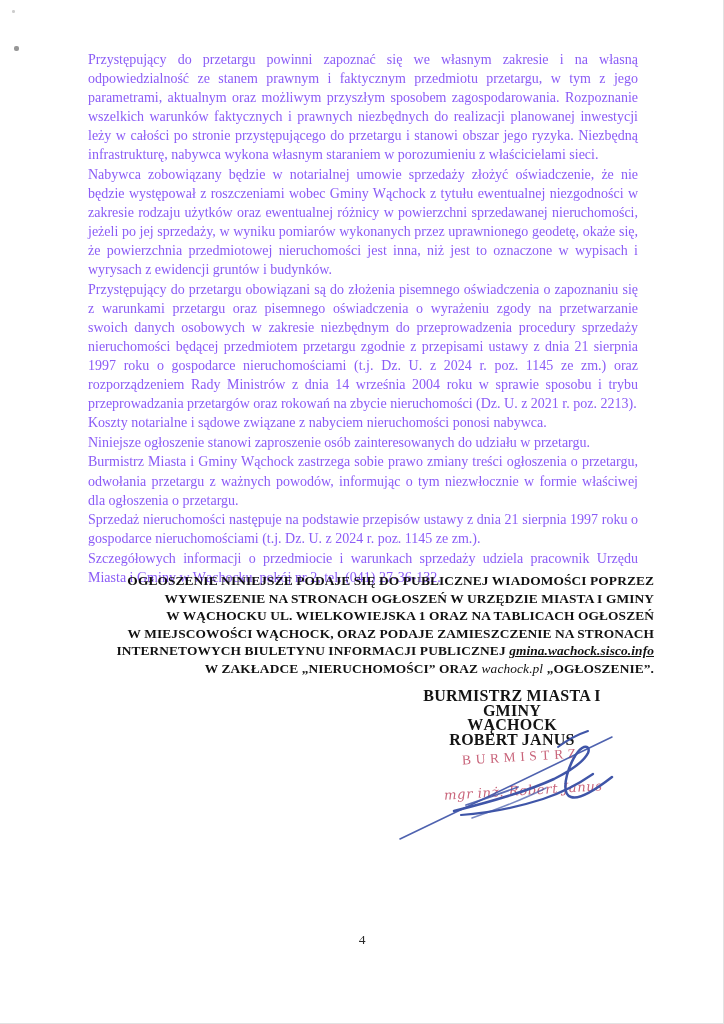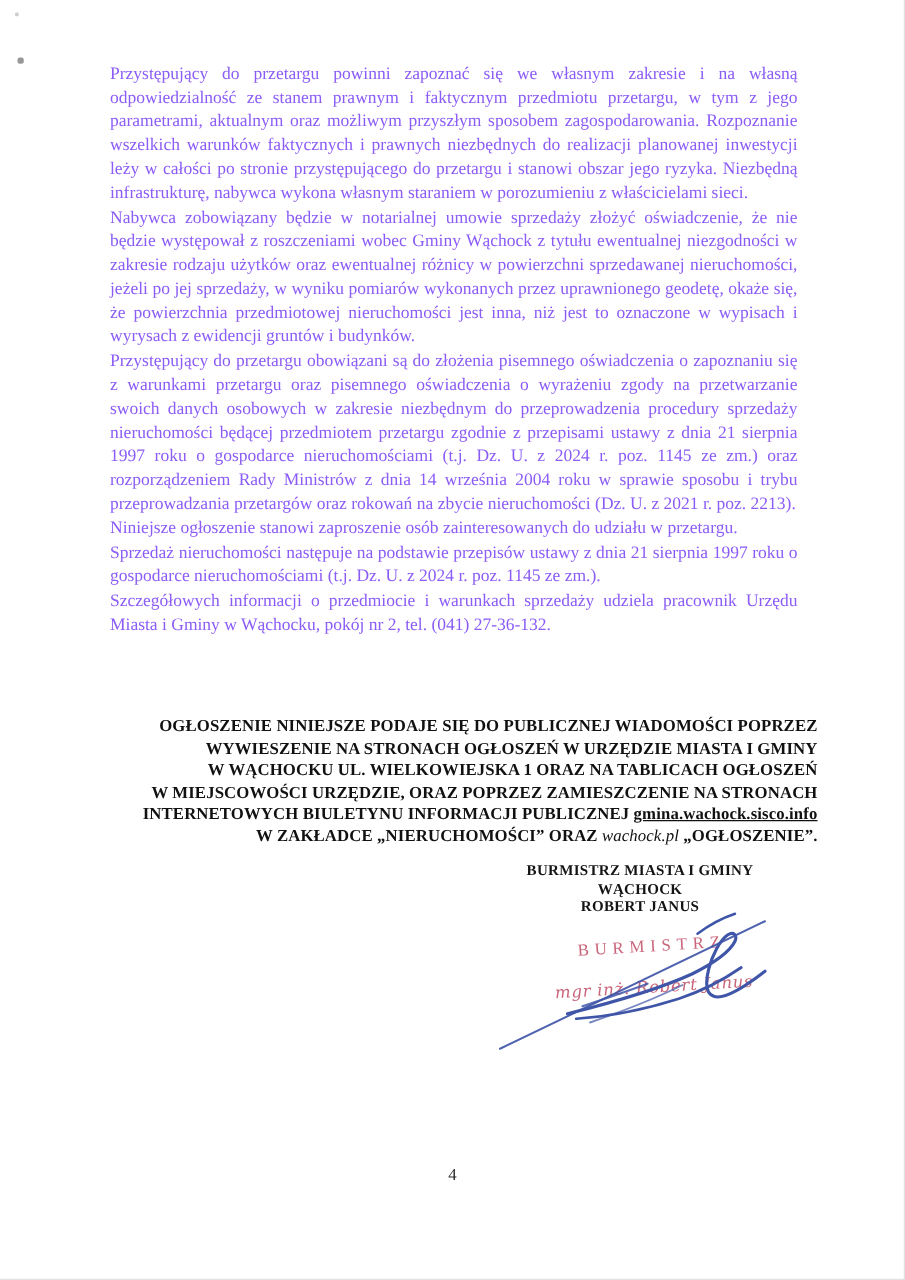--- a/index.html
+++ b/index.html
@@ -59,38 +59,39 @@
     width: 582px;
     text-align: right;
     font-weight: bold;
     font-size: 13.4px;
     line-height: 17.6px;
     letter-spacing: .1px;
     color: #111111;
   }
   .announce .ln { display: block; white-space: nowrap; }
   .announce .url {
+    font-style: italic;
     text-decoration: underline;
     font-weight: bold;
   }
   .announce .site {
     font-style: italic;
     font-weight: normal;
     text-decoration: none;
   }
 
   
   .sigblock {
     position: absolute;
     left: 404px;
     top: 689px;
     width: 216px;
     text-align: center;
     font-weight: bold;
-    font-size: 12px;
+    font-size: 16px;
     line-height: 14.6px;
     letter-spacing: .25px;
     color: #141414;
   }
   .sigblock .ln { display: block; }
 
   
   .stampwrap {
     position: absolute;
     left: 398px;
@@ -149,30 +150,32 @@
 
 <div id="page">
 
   <div class="speck a"></div>
   <div class="speck b"></div>
 
   <div class="content">
     <p class="para">Przystępujący do przetargu powinni zapoznać się we własnym zakresie i na własną odpowiedzialność ze stanem prawnym i faktycznym przedmiotu przetargu, w tym z jego parametrami, aktualnym oraz możliwym przyszłym sposobem zagospodarowania. Rozpoznanie wszelkich warunków faktycznych i prawnych niezbędnych do realizacji planowanej inwestycji leży w całości po stronie przystępującego do przetargu i stanowi obszar jego ryzyka. Niezbędną infrastrukturę, nabywca wykona własnym staraniem w porozumieniu z właścicielami sieci.</p>
     <p class="para">Nabywca zobowiązany będzie w notarialnej umowie sprzedaży złożyć oświadczenie, że nie będzie występował z roszczeniami wobec Gminy Wąchock z tytułu ewentualnej niezgodności w zakresie rodzaju użytków oraz ewentualnej różnicy w powierzchni sprzedawanej nieruchomości, jeżeli po jej sprzedaży, w wyniku pomiarów wykonanych przez uprawnionego geodetę, okaże się, że powierzchnia przedmiotowej nieruchomości jest inna, niż jest to oznaczone w wypisach i wyrysach z ewidencji gruntów i budynków.</p>
     <p class="para">Przystępujący do przetargu obowiązani są do złożenia pisemnego oświadczenia o zapoznaniu się z warunkami przetargu oraz pisemnego oświadczenia o wyrażeniu zgody na przetwarzanie swoich danych osobowych w zakresie niezbędnym do przeprowadzenia procedury sprzedaży nieruchomości będącej przedmiotem przetargu zgodnie z przepisami ustawy z dnia 21 sierpnia 1997 roku o gospodarce nieruchomościami (t.j. Dz. U. z 2024 r. poz. 1145 ze zm.) oraz rozporządzeniem Rady Ministrów z dnia 14 września 2004 roku w sprawie sposobu i trybu przeprowadzania przetargów oraz rokowań na zbycie nieruchomości (Dz. U. z 2021 r. poz. 2213).</p>
+    <p class="para">Koszty notarialne i sądowe związane z nabyciem nieruchomości ponosi nabywca.</p>
     <p class="para">Niniejsze ogłoszenie stanowi zaproszenie osób zainteresowanych do udziału w przetargu.</p>
+    <p class="para">Burmistrz Miasta i Gminy Wąchock zastrzega sobie prawo zmiany treści ogłoszenia o przetargu, odwołania przetargu z ważnych powodów, informując o tym niezwłocznie w formie właściwej dla ogłoszenia o przetargu.</p>
     <p class="para">Sprzedaż nieruchomości następuje na podstawie przepisów ustawy z dnia 21 sierpnia 1997 roku o gospodarce nieruchomościami (t.j. Dz. U. z 2024 r. poz. 1145 ze zm.).</p>
     <p class="para">Szczegółowych informacji o przedmiocie i warunkach sprzedaży udziela pracownik Urzędu Miasta i Gminy w Wąchocku, pokój nr 2, tel. (041) 27-36-132.</p>
   </div>
 
   <div class="announce">
     <span class="ln">OGŁOSZENIE NINIEJSZE PODAJE SIĘ DO PUBLICZNEJ WIADOMOŚCI POPRZEZ</span>
     <span class="ln">WYWIESZENIE NA STRONACH OGŁOSZEŃ W URZĘDZIE MIASTA I GMINY</span>
     <span class="ln">W WĄCHOCKU UL. WIELKOWIEJSKA 1 ORAZ NA TABLICACH OGŁOSZEŃ</span>
-    <span class="ln">W MIEJSCOWOŚCI URZĘDZIE, ORAZ POPRZEZ ZAMIESZCZENIE NA STRONACH</span>
+    <span class="ln">W MIEJSCOWOŚCI WĄCHOCK, ORAZ PODAJE ZAMIESZCZENIE NA STRONACH</span>
     <span class="ln"><span>INTERNETOWYCH BIULETYNU INFORMACJI PUBLICZNEJ </span><span class="url">gmina.wachock.sisco.info</span></span>
     <span class="ln"><span>W ZAKŁADCE „NIERUCHOMOŚCI” ORAZ </span><span class="site">wachock.pl</span><span> „OGŁOSZENIE”.</span></span>
   </div>
 
   <div class="sigblock">
     <span class="ln">BURMISTRZ MIASTA I GMINY</span>
     <span class="ln">WĄCHOCK</span>
     <span class="ln">ROBERT JANUS</span>
   </div>
 

